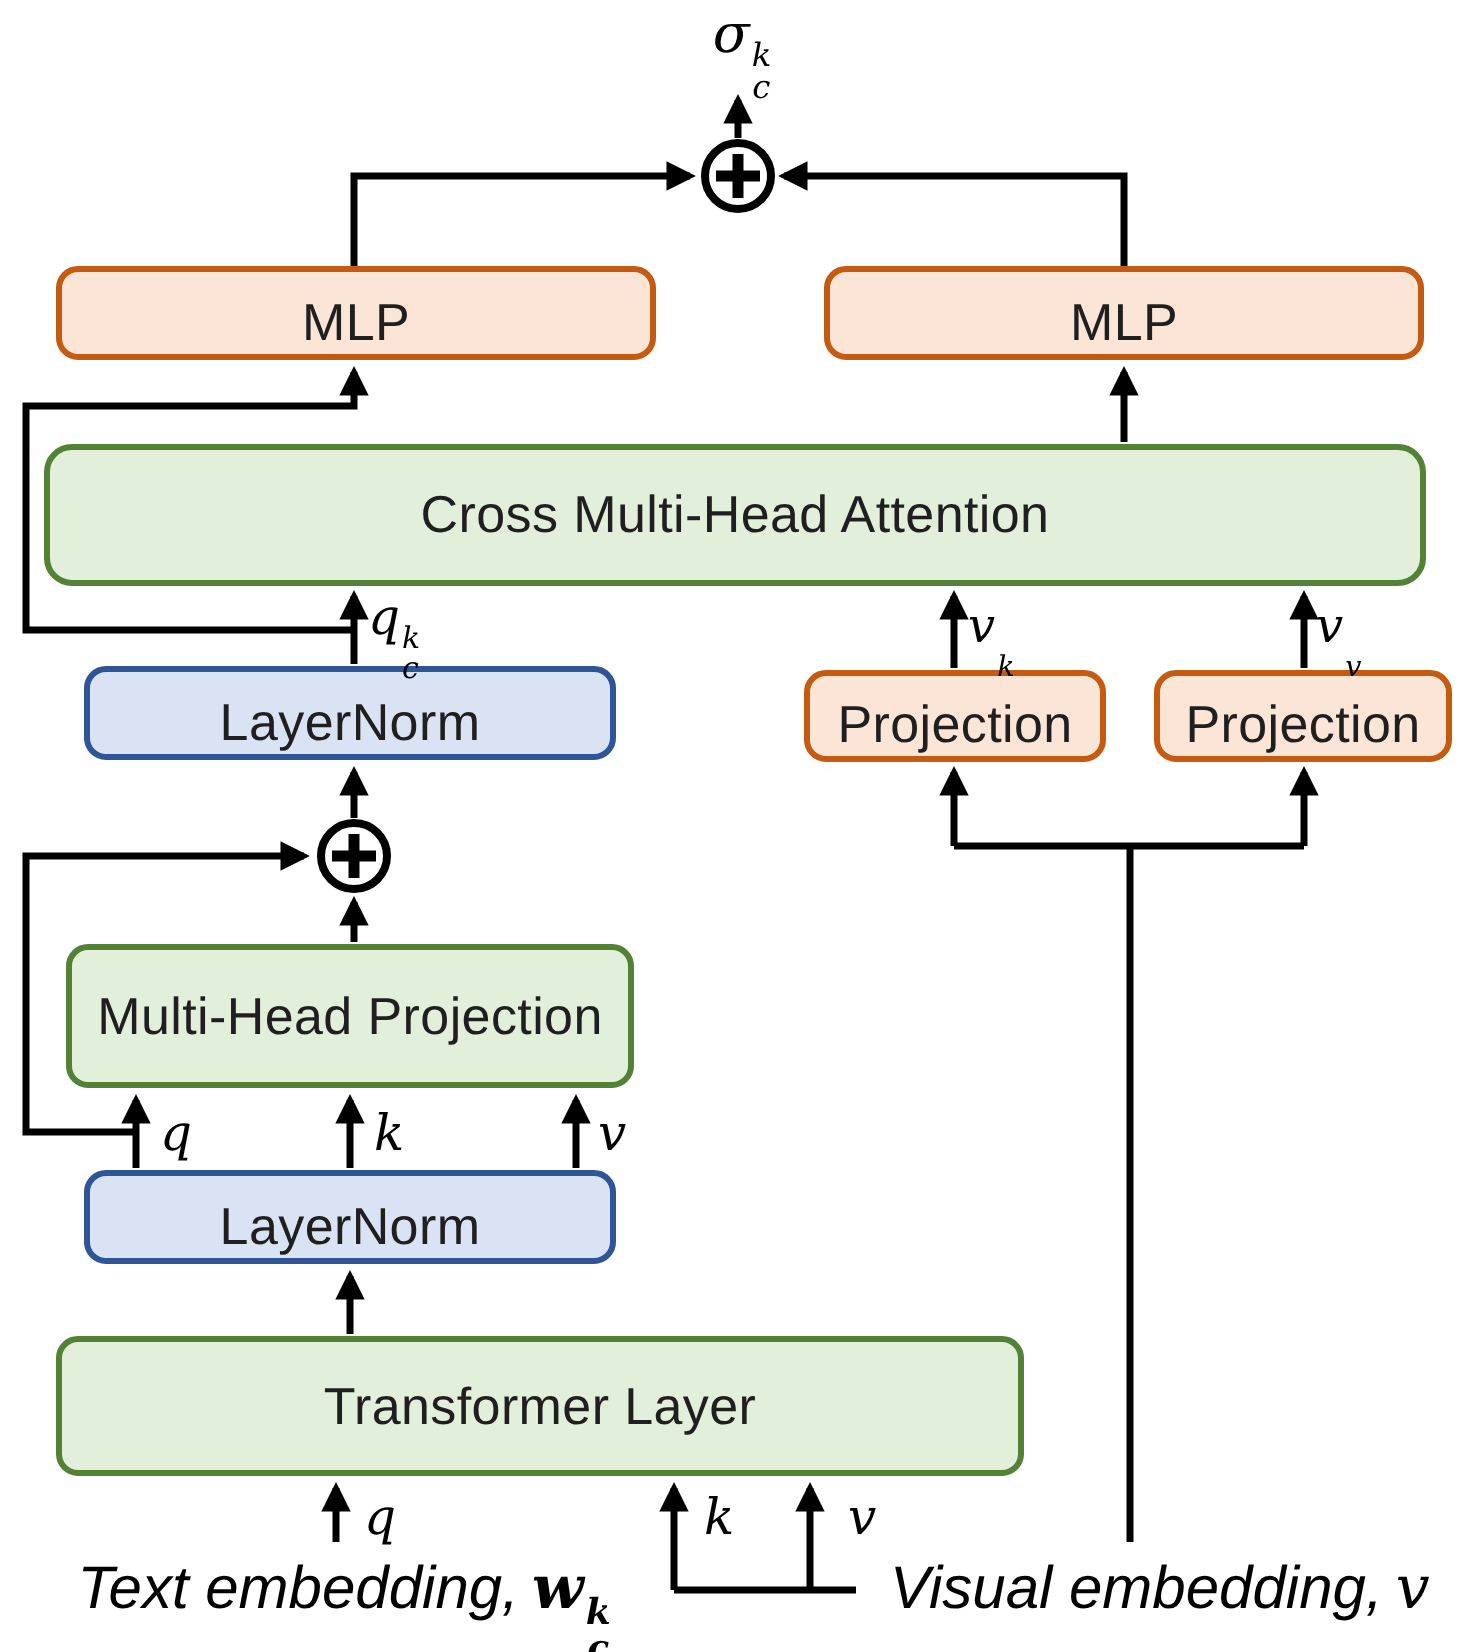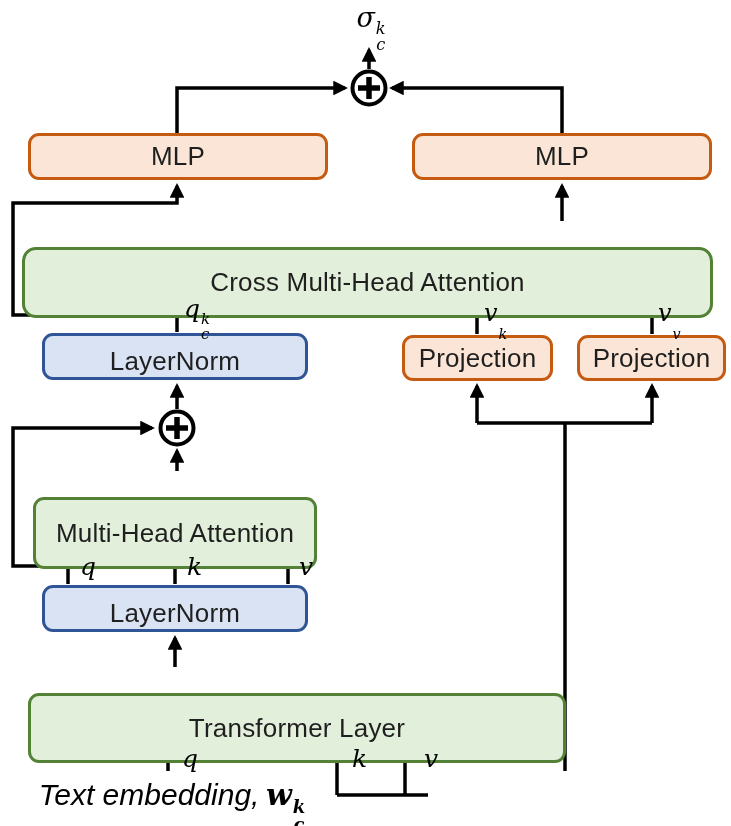--- a/index.html
+++ b/index.html
@@ -11,22 +11,22 @@
   .wire{fill:none;stroke:var(--line);stroke-width:3.5;}
   .node-circle{fill:#ffffff;stroke:var(--line);stroke-width:4;}
   .node-plus{stroke:var(--line);stroke-width:5.5;}
   .ah-path{fill:var(--line);}
 
   .box{
     position:absolute;display:flex;align-items:center;justify-content:center;
     border:3px solid #000;border-radius:11px;box-sizing:border-box;
     color:#1f1f1f;font-size:26px;letter-spacing:0.2px;
   }
-  .box.orange{border-color:var(--orange-border);background:var(--orange-fill);}
-  .box.green {border-color:var(--green-border); background:var(--green-fill);margin-top:25px;}
+  .box.orange{border-color:var(--orange-border);background:var(--orange-fill);align-items:flex-end;}
+  .box.green {border-color:var(--green-border); background:var(--green-fill);}
   .box.blue  {border-color:var(--blue-border);  background:var(--blue-fill);align-items:flex-end;}
 
   .mlabel{
     position:absolute;font-family:"DejaVu Serif",serif;font-style:italic;
     font-size:25px;color:#000;line-height:1;white-space:nowrap;
   }
   .scripts{
     display:inline-flex;flex-direction:column;vertical-align:-0.45em;
     font-size:0.6em;line-height:1;margin-left:1px;
   }
@@ -114,26 +114,26 @@
   <div class="box blue" style="left:42px;top:333px;width:266px;height:47px;">
     <span>LayerNorm</span>
   </div>
   <div class="box orange" style="left:402px;top:335px;width:151px;height:46px;">
     <span>Projection</span>
   </div>
   <div class="box orange" style="left:577px;top:335px;width:149px;height:46px;">
     <span>Projection</span>
   </div>
   <div class="box green" style="left:33px;top:472px;width:284px;height:72px;">
-    <span>Multi-Head Attention</span>
+    <span>Multi-Head Projection</span>
   </div>
   <div class="box blue" style="left:42px;top:585px;width:266px;height:47px;">
     <span>LayerNorm</span>
   </div>
-  <div class="box green" style="left:28px;top:668px;width:538px;height:70px;">
+  <div class="box green" style="left:28px;top:668px;width:484px;height:70px;">
     <span>Transformer Layer</span>
   </div>
 
   <div class="mlabel center" style="left:341px;top:4px;width:60px;font-size:27px;">
     <span>σ</span><span class="scripts">
         <span class="s-sup">k</span>
         <span class="s-sub">c</span>
       </span>
   </div>
 
@@ -178,14 +178,17 @@
     <span>v</span>
   </div>
 
   <div class="caption center" style="left:36px;top:778px;width:272px;">
     <span class="cap-prefix">Text embedding,</span><span class="mi bold">w</span><span class="scripts mi bold">
         <span class="s-sup">k</span>
         <span class="s-sub">c</span>
       </span>
   </div>
 
+  <div class="caption" style="left:445px;top:778px;">
+    <span class="cap-prefix">Visual embedding,</span><span class="mi">v</span>
+  </div>
 
 </div>
 
 </body></html>

